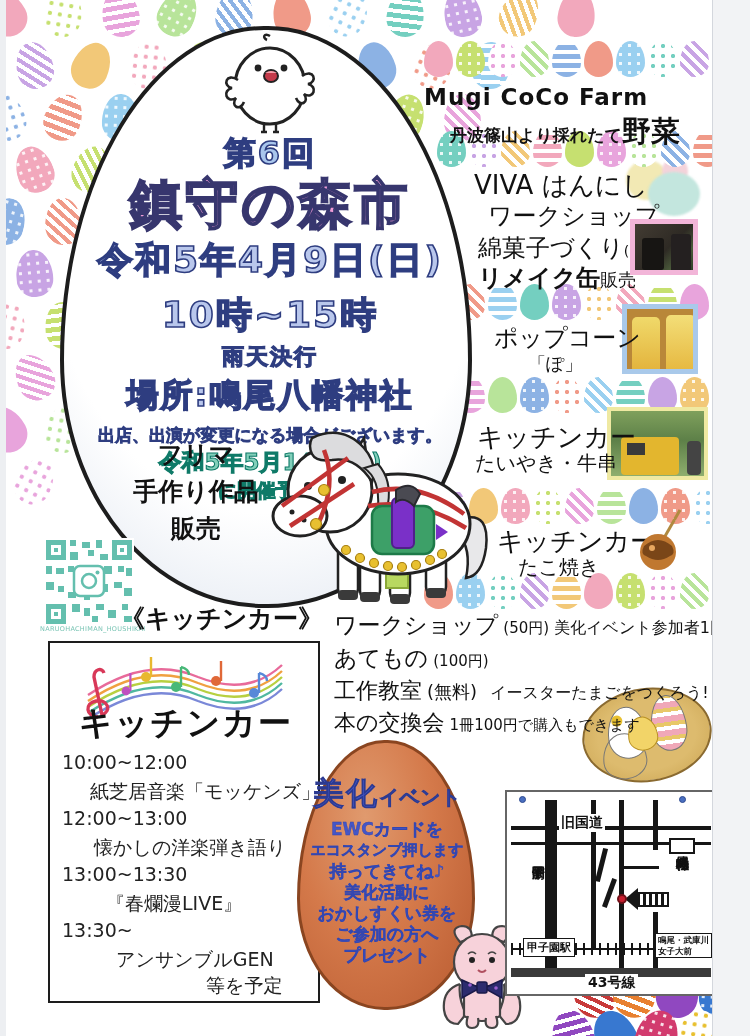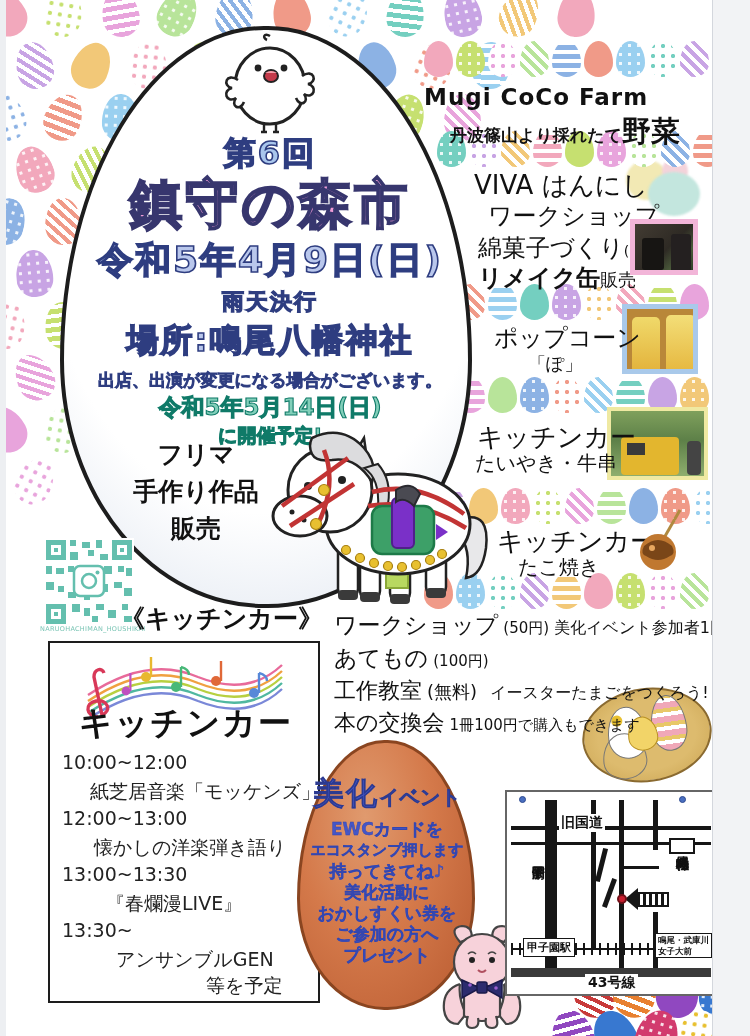--- a/index.html
+++ b/index.html
@@ -263,20 +263,21 @@
     <circle cx="72" cy="38" r="3.4" fill="#222"></circle>
     <ellipse cx="59" cy="46" rx="7" ry="6" fill="#c43a4a" stroke="#222" stroke-width="2"></ellipse>
     <path d="M53 43 q6 -4 12 0" fill="#f2a0aa" stroke="none"></path>
     <path d="M52 95 l0 7 M49 102 l6 0 M64 95 l0 7 M61 102 l6 0" stroke="#222" stroke-width="2.4" fill="none"></path>
   </svg>
 
   <div class="main-egg-content" style="top:102px;">
     <div class="t-outline t-edition" style="color:#a9c6ec;">第6回</div>
     <div class="t-outline t-title" style="color:#ef9cd7;">鎮守の森市</div>
     <div class="t-outline t-date" style="color:#b9c7ec; margin-top:4px;">令和5年4月9日(日)</div>
+    <div class="t-outline t-time" style="color:#b9c7ec; margin-top:6px;">10時~15時</div>
     <div class="t-outline t-rain" style="color:#b9c7ec; margin-top:2px;">雨天決行</div>
     <div class="t-outline t-place" style="color:#b9c7ec; margin-top:2px;">場所:鳴尾八幡神社</div>
     <div class="t-notice t-outline" style="color:#a8bce4; margin-top:6px; font-weight:bold;">出店、出演が変更になる場合がございます。</div>
     <div class="t-teal" style="color:#82cfba; font-size:23px;">令和5年5月14日(日)</div>
     <div class="t-teal" style="color:#82cfba; font-size:19px;">に開催予定!</div>
   </div>
 </div>
 
 <div class="abs flea">
   <div>フリマ</div>

